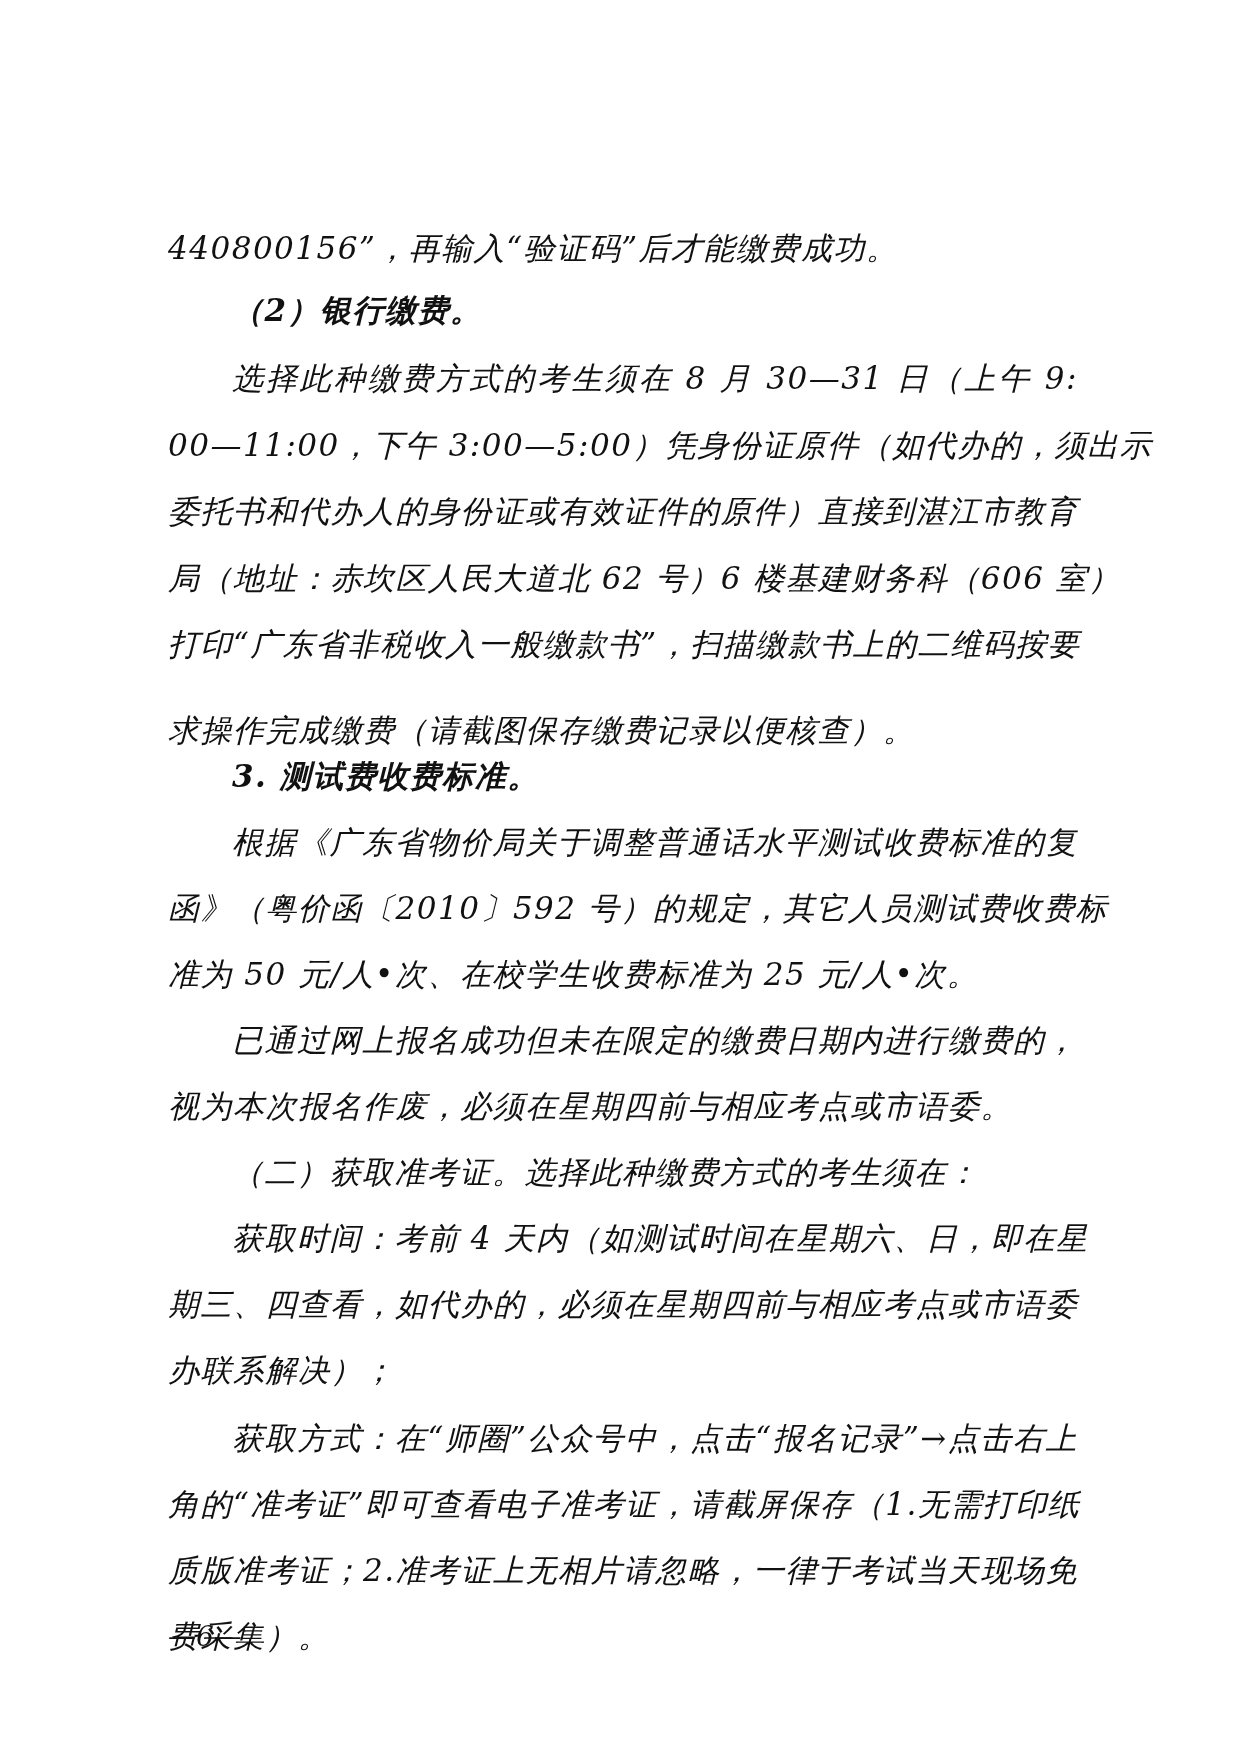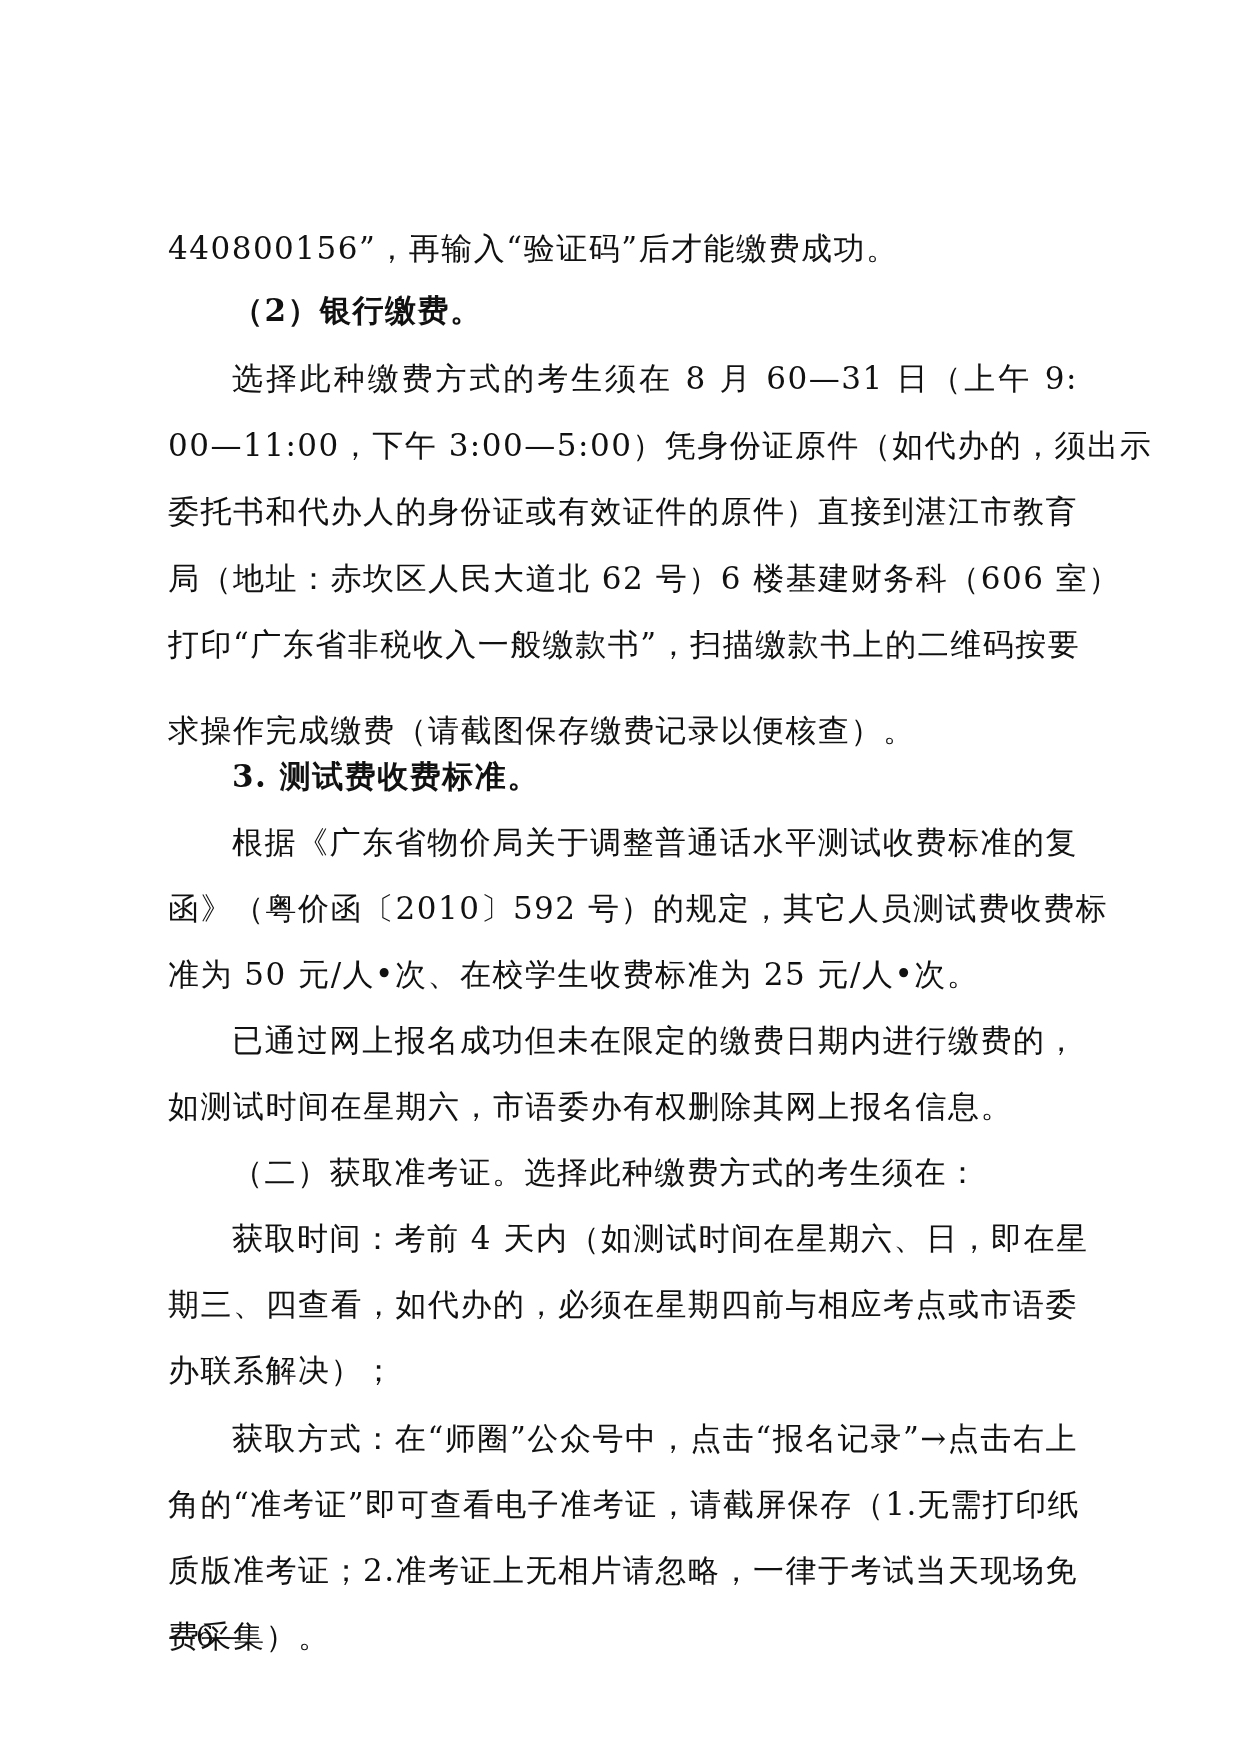--- a/index.html
+++ b/index.html
@@ -1,44 +1,44 @@
 <!DOCTYPE html>
 <html><head>
 <meta charset="utf-8">
 <style>
   html, body { margin: 0; padding: 0; background: #ffffff; }
   body { width: 1240px; height: 1754px; position: relative; overflow: hidden;
          font-family: "DejaVu Serif", "Liberation Serif", serif; color: #111; }
-  .page { position: absolute; left: 0; top: 0; width: 1240px; height: 1614px; }
+  .page { position: absolute; left: 0; top: 0; width: 1240px; height: 1614px; font-style: italic; }
   .line { position: absolute; left: 168px; width: 910px; font-size: 31px;
           line-height: 40px; white-space: nowrap; letter-spacing: 1.5px; }
   .indent { left: 232px; width: 846px; }
   .bold { font-weight: bold; }
   .justify { text-align: justify; text-align-last: justify; }
   .page-number { position: absolute; left: 168px; top: 1620px; font-size: 28px; line-height: 34px; }
 </style>
 </head>
 <body>
 
 <div class="page">
   <div id="body-lines">
       <div class="line" style="top: 228px;">440800156”，再输入“验证码”后才能缴费成功。</div>
       <div class="line indent bold" style="top: 290px;">（2）银行缴费。</div>
-      <div class="line indent justify" style="top: 358px;">选择此种缴费方式的考生须在 8 月 60—31 日（上午 9:</div>
+      <div class="line indent justify" style="top: 358px;">选择此种缴费方式的考生须在 8 月 30—31 日（上午 9:</div>
       <div class="line justify" style="top: 425px;">00—11:00，下午 3:00—5:00）凭身份证原件（如代办的，须出示</div>
       <div class="line justify" style="top: 491px;">委托书和代办人的身份证或有效证件的原件）直接到湛江市教育</div>
       <div class="line justify" style="top: 558px;">局（地址：赤坎区人民大道北 62 号）6 楼基建财务科（606 室）</div>
       <div class="line justify" style="top: 624px;">打印“广东省非税收入一般缴款书”，扫描缴款书上的二维码按要</div>
       <div class="line" style="top: 690px; margin-top: 20px;">求操作完成缴费（请截图保存缴费记录以便核查）。</div>
       <div class="line indent bold" style="top: 756px;">3. 测试费收费标准。</div>
       <div class="line indent justify" style="top: 822px;">根据《广东省物价局关于调整普通话水平测试收费标准的复</div>
       <div class="line justify" style="top: 888px;">函》（粤价函〔2010〕592 号）的规定，其它人员测试费收费标</div>
       <div class="line" style="top: 954px;">准为 50 元/人•次、在校学生收费标准为 25 元/人•次。</div>
       <div class="line indent justify" style="top: 1020px;">已通过网上报名成功但未在限定的缴费日期内进行缴费的，</div>
-      <div class="line" style="top: 1086px;">如测试时间在星期六，市语委办有权删除其网上报名信息。</div>
+      <div class="line" style="top: 1086px;">视为本次报名作废，必须在星期四前与相应考点或市语委。</div>
       <div class="line indent" style="top: 1152px;">（二）获取准考证。选择此种缴费方式的考生须在：</div>
       <div class="line indent justify" style="top: 1218px;">获取时间：考前 4 天内（如测试时间在星期六、日，即在星</div>
       <div class="line justify" style="top: 1284px;">期三、四查看，如代办的，必须在星期四前与相应考点或市语委</div>
       <div class="line" style="top: 1350px;">办联系解决）；</div>
       <div class="line indent justify" style="top: 1418px;">获取方式：在“师圈”公众号中，点击“报名记录”→点击右上</div>
       <div class="line justify" style="top: 1484px;">角的“准考证”即可查看电子准考证，请截屏保存（1.无需打印纸</div>
       <div class="line justify" style="top: 1550px;">质版准考证；2.准考证上无相片请忽略，一律于考试当天现场免</div>
       <div class="line" style="top: 1616px;">费采集）。</div>
     </div>
   <div class="page-number">—6—</div>

